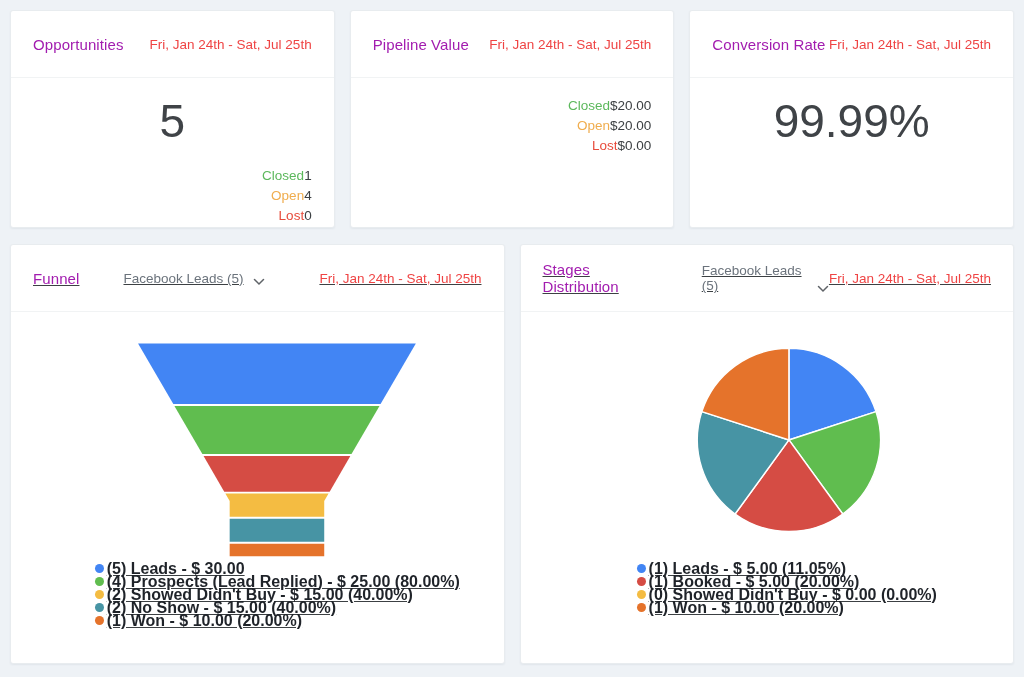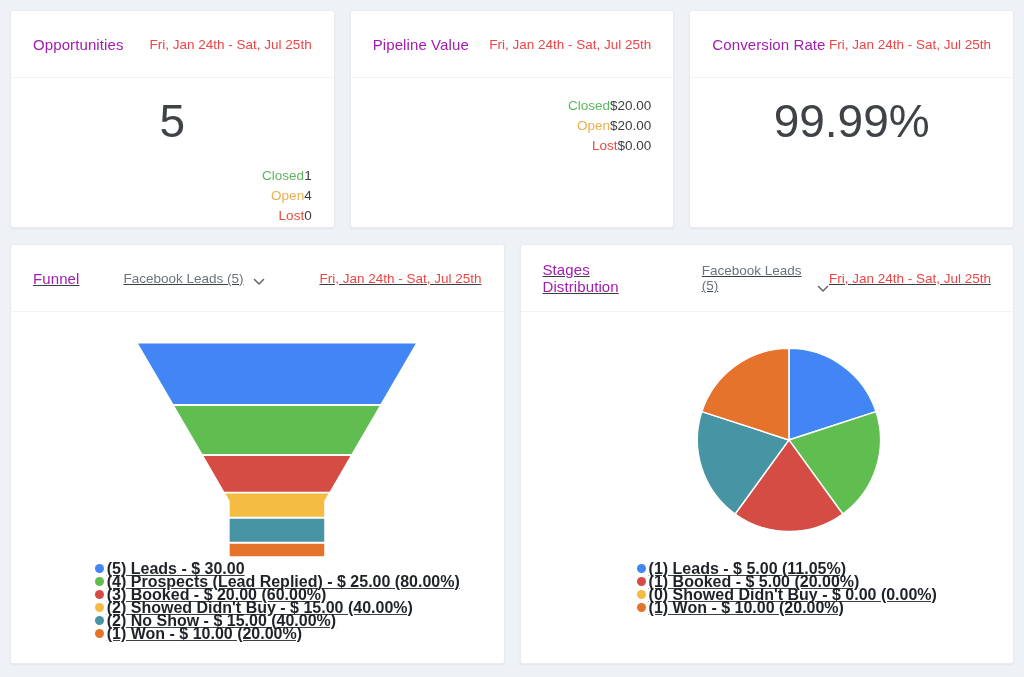--- a/index.html
+++ b/index.html
@@ -158,24 +158,20 @@
       <ul class="legend">
           <li>
             <span class="dot" style="background: rgb(66, 133, 244);"></span>
             <span>(5) Leads - $ 30.00</span>
           </li>
           <li>
             <span class="dot" style="background: rgb(96, 189, 79);"></span>
             <span>(4) Prospects (Lead Replied) - $ 25.00 (80.00%)</span>
           </li>
           <li>
-            <span class="dot" style="background: rgb(213, 76, 68);"></span>
-            <span>(3) Booked - $ 20.00 (60.00%)</span>
-          </li>
-          <li>
             <span class="dot" style="background: rgb(244, 188, 66);"></span>
             <span>(2) Showed Didn't Buy - $ 15.00 (40.00%)</span>
           </li>
           <li>
             <span class="dot" style="background: rgb(71, 148, 164);"></span>
             <span>(2) No Show - $ 15.00 (40.00%)</span>
           </li>
           <li>
             <span class="dot" style="background: rgb(229, 115, 43);"></span>
             <span>(1) Won - $ 10.00 (20.00%)</span>

